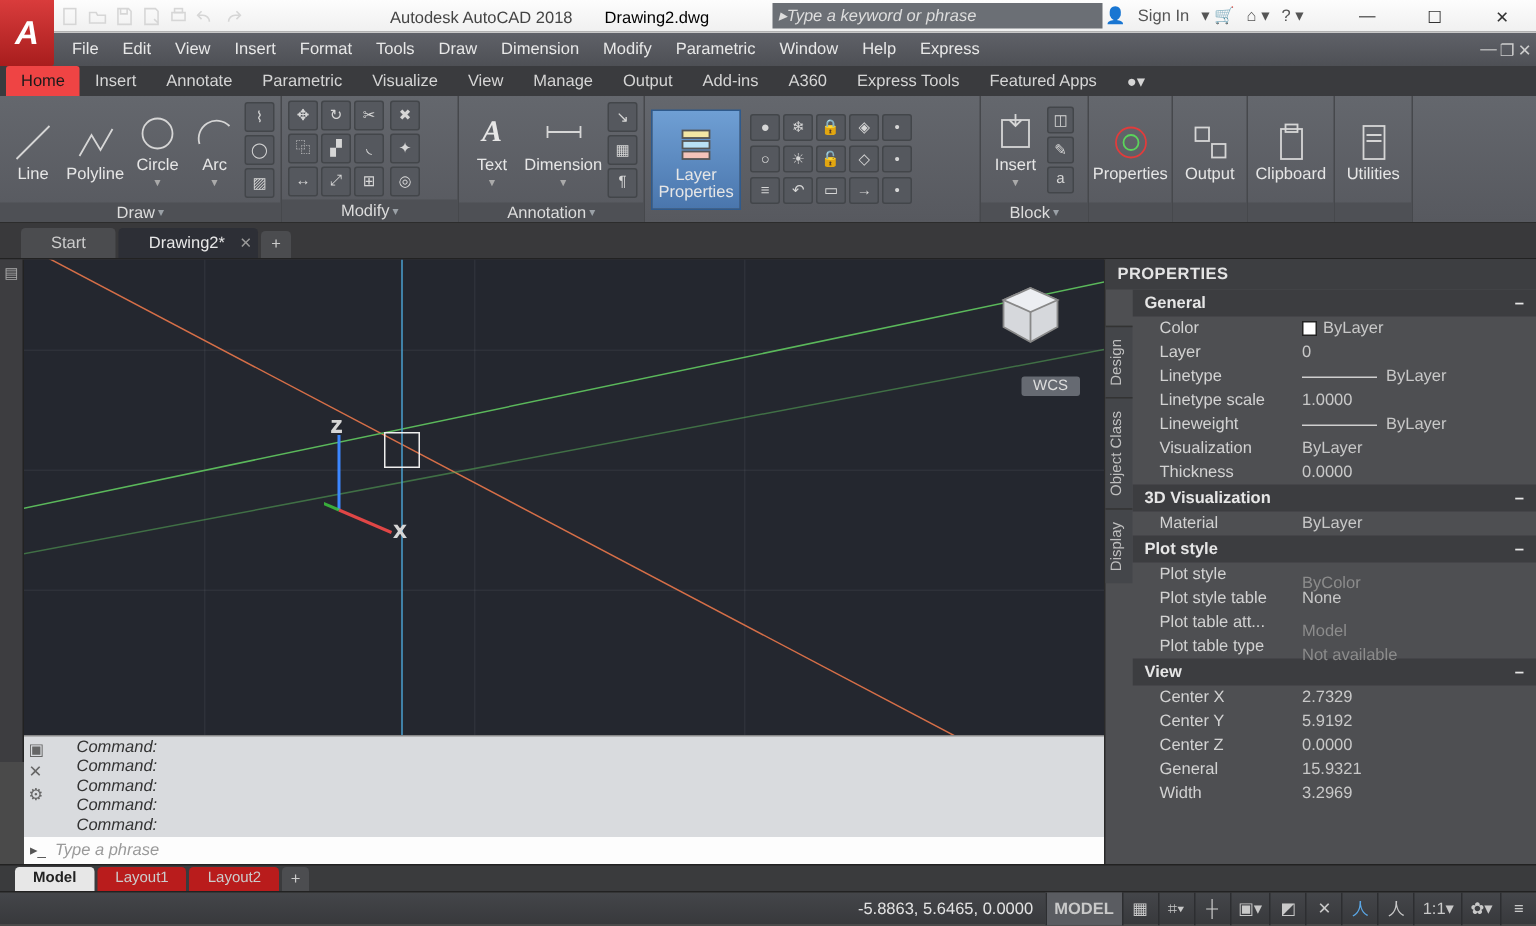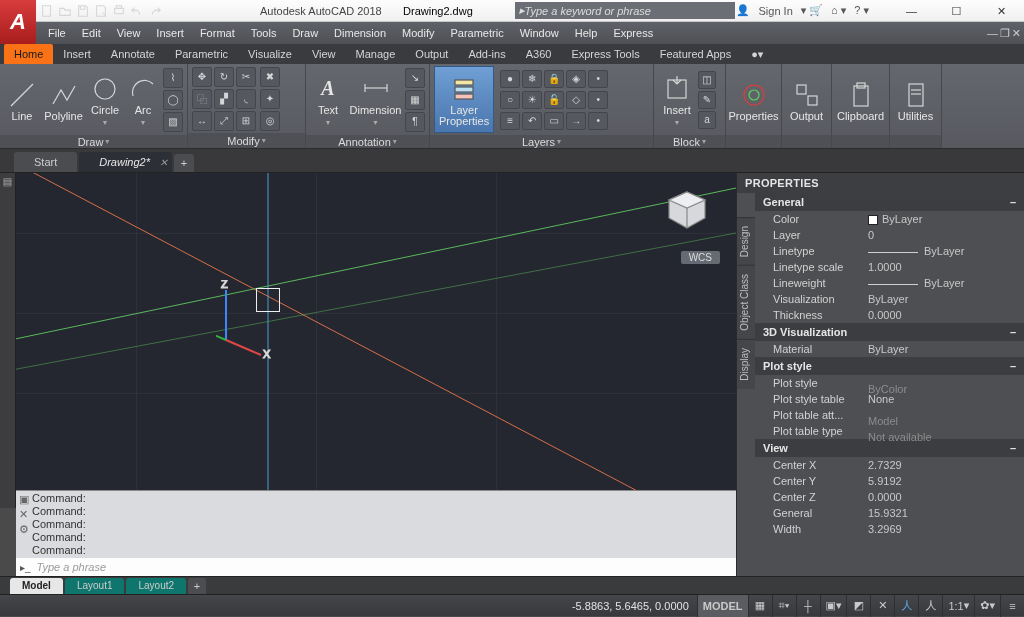--- a/index.html
+++ b/index.html
@@ -20,21 +20,21 @@
 .a-logo { position:absolute; top:0; left:0; width:36px; height:44px; background:linear-gradient(#d93c3c,#a81d1d); display:flex; align-items:center; justify-content:center; color:#fff; font-weight:bold; font-size:22px; font-style:italic; z-index:10; border-bottom-right-radius:2px; }
 
 
 .menubar { height: 22px; background: linear-gradient(#5f6168,#4e5055); display:flex; align-items:center; padding-left:40px; gap:0; position:relative; }
 .menubar .mi { color:#e8e8e8; padding:0 8px; height:22px; display:flex; align-items:center; font-size:11px; }
 .menubar .doc-buttons { position:absolute; right:3px; display:flex; gap:2px; color:#ccc; }
 
 
 .ribtabs { height:20px; background:#3a3b3e; display:flex; align-items:flex-end; padding-left:4px; gap:0; }
 .ribtabs .rt { color:#d5d5d5; padding:0 10px; height:20px; display:flex; align-items:center; font-size:11px; }
-.ribtabs .rt.active { background:#f97316; color:#1a1a1a; border-radius:2px 2px 0 0; }
+.ribtabs .rt.active { background:#ef4444; color:#1a1a1a; border-radius:2px 2px 0 0; }
 
 
 .ribbon { height:85px; background:linear-gradient(#64676d,#57595f); display:flex; border-bottom:1px solid #2c2c2c; }
 .panel { border-right:1px solid #46484c; display:flex; flex-direction:column; position:relative; }
 .panel .body { flex:1; display:flex; align-items:center; padding:2px 4px; gap:2px; }
 .panel .label { height:15px; background:#4e5055; color:#dcdcdc; text-align:center; font-size:10px; display:flex; align-items:center; justify-content:center; gap:2px; }
 .bigbtn { display:flex; flex-direction:column; align-items:center; justify-content:center; gap:1px; color:#e6e6e6; padding:2px 4px 0; height:67px; min-width:36px; font-size:10px; text-align:center; line-height:11px; }
 .bigbtn .ic { width:30px; height:30px; display:flex; align-items:center; justify-content:center; }
 .smgrid { display:grid; grid-template-columns:repeat(3,20px); grid-auto-rows:20px; gap:2px; }
 .smgrid .ic, .smcol .ic { background:#55585e; border:1px solid #43464a; border-radius:2px; display:flex; align-items:center; justify-content:center; color:#d6d6d6; font-size:10px; }
@@ -54,21 +54,21 @@
 .canvas-left-bar { position:absolute; left:0; top:0; width:16px; height:335px; background:#3d3d40; border-right:1px solid #222; display:flex; align-items:flex-start; justify-content:center; padding-top:3px; color:#aaa; font-size:10px;}
 .canvas { flex:1; background:#24272f; position:relative; overflow:hidden; margin-left:16px; }
 .grid-line-h, .grid-line-v { position:absolute; background:rgba(120,124,135,0.12); }
 .ucs { position:absolute; left:200px; bottom:130px; }
 .wcs-badge { position:absolute; right:16px; top:78px; background:rgba(110,114,122,0.9); color:#ddd; font-size:10px; padding:1px 8px; border-radius:2px; }
 .view-cube { position:absolute; right:25px; top:15px; width:48px; height:44px; }
 .cursor-sq { position:absolute; left:240px; top:115px; width:24px; height:24px; border:1px solid #eee; }
 
 
 .cmdlines { margin-left:16px; background:#d9dbde; color:#333; font-family:Consolas,monospace; font-size:11px; padding:1px 0; border-top:1px solid #888; position:relative; }
-.cmdlines .row { padding:0 4px 0 16px; height:13px; }
+.cmdlines .row { padding:0 4px 0 35px; height:13px;font-style:italic; }
 .cmdlines .side-icons { position:absolute; left:3px; top:2px; display:flex; flex-direction:column; gap:2px; color:#666; font-size:10px; }
 .cmdinput { margin-left:16px; height:18px; background:#fdfdfd; display:flex; align-items:center; padding:0 4px; gap:6px; font-family:Consolas,monospace; }
 .cmdinput .ph { color:#9a9a9a; font-style:italic; }
 
 
 .props { width:288px; background:#4e4f52; display:flex; flex-direction:column; border-left:1px solid #2a2a2a; }
 .props .hdr { height:20px; background:#3d3e41; color:#e4e4e4; display:flex; align-items:center; padding:0 8px; font-weight:600; font-size:11px; letter-spacing:0.3px; }
 .props .selrow { height:24px; display:flex; align-items:center; padding:3px 6px; gap:6px; }
 .props .selrow select { flex:1; height:18px; background:#3b3c3f; color:#ddd; border:1px solid #2b2c2e; font-size:11px; }
 .props .selrow .ic { color:#ddd; width:16px; text-align:center; }
@@ -77,21 +77,21 @@
 .cat { background:#3c3d40; color:#e6e6e6; height:18px; display:flex; align-items:center; justify-content:space-between; padding:0 8px; font-weight:600; font-size:11px; }
 .prow { display:flex; height:16px; align-items:center; padding:0 8px 0 18px; color:#d6d6d6; font-size:11px; }
 .prow .k { width:95px; color:#d2d2d2; }
 .prow .v { color:#c8c8c8; flex:1; }
 .prow .v.dim { color:#8c8c8c;margin-top:12px; }
 .prow .chip { display:inline-block; width:10px; height:10px; background:#fff; border:1px solid #222; margin-right:4px; vertical-align:middle; }
 .line-swatch { display:inline-block; width:50px; border-top:1px solid #cfcfcf; margin-right:6px; vertical-align:middle; }
 
 
 .layouttabs { height:18px; background:#3a3b3d; display:flex; align-items:center; padding-left:10px; gap:0; border-top:1px solid #222; }
-.layouttabs .lt { height:16px; background:#0f766e; color:#ccc; padding:0 12px; display:flex; align-items:center; font-size:10px; border-radius:3px 3px 0 0; margin-right:2px; }
+.layouttabs .lt { height:16px; background:#b91c1c; color:#ccc; padding:0 12px; display:flex; align-items:center; font-size:10px; border-radius:3px 3px 0 0; margin-right:2px; }
 .layouttabs .lt.active { background:#e7e7e7; color:#222; font-weight:600; }
 .layouttabs .plus { background:#4c4d50; width:18px; height:16px; display:flex; align-items:center; justify-content:center; color:#ccc; border-radius:3px 3px 0 0; }
 
 
 .status { height:22px; background:linear-gradient(#44464a,#38393c); display:flex; align-items:center; color:#d8d8d8; font-size:11px; border-top:1px solid #222; }
 .status .left { flex:1; }
 .status .coords { padding:0 8px; color:#e2e2e2; }
 .status .btns { display:flex; }
 .status .sb { height:22px; min-width:24px; padding:0 5px; display:flex; align-items:center; justify-content:center; color:#c9c9c9; border-left:1px solid #2d2e31; font-size:11px; }
 .status .sb.model-tag { background:#5a5c61; font-weight:600; }
@@ -332,23 +332,20 @@
         </div>
         <div style="display:flex; gap:2px">
           <div class="ic" style="width:20px;height:18px">≡</div>
           <div class="ic" style="width:20px;height:18px">↶</div>
           <div class="ic" style="width:20px;height:18px">▭</div>
           <div class="ic" style="width:20px;height:18px">→</div>
           <div class="ic" style="width:20px;height:18px">•</div>
         </div>
       </div>
     </div>
-    <div class="label dd">
-        <span>Layers</span>
-      </div>
   </div>
 
   <div class="panel" style="width:72px">
     <div class="body">
       <div class="bigbtn">
           <div class="ic">
             <svg viewBox="0 0 30 30">
               <rect x="6" y="6" width="18" height="18"></rect>
               <path d="M15 2v8 M11 6l4 4 4-4"></path>
             </svg>
@@ -421,21 +418,21 @@
           </div>
           <span>Utilities</span>
         </div>
       </div>
     <div class="label">&nbsp;</div>
   </div>
 </div>
 
 <div class="doctabs" id="doctabs">
 <div class="dt">Start</div>
-    <div class="dt active" style="padding-right: 22px; font-style: italic;">Drawing2*<span class="x">✕</span></div>
+    <div class="dt active" style="padding-right: 22px;">Drawing2*<span class="x">✕</span></div>
     <div class="plus">+</div>
   </div>
 
 <div class="main">
   <div class="canvas-area">
     <div class="canvas-left-bar">▤</div>
     <div class="canvas">
 
       <div class="grid-line-h" style="top:60px;left:0;right:0;height:1px"></div>
       <div class="grid-line-h" style="top:140px;left:0;right:0;height:1px"></div>

